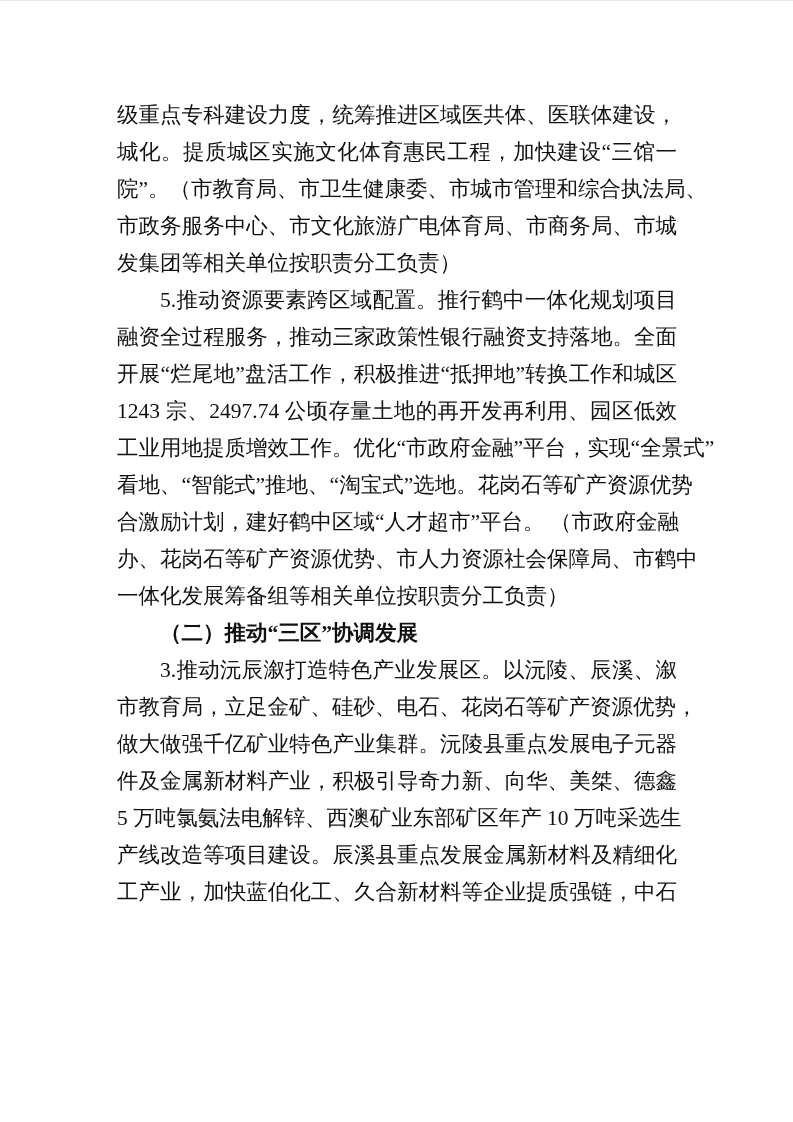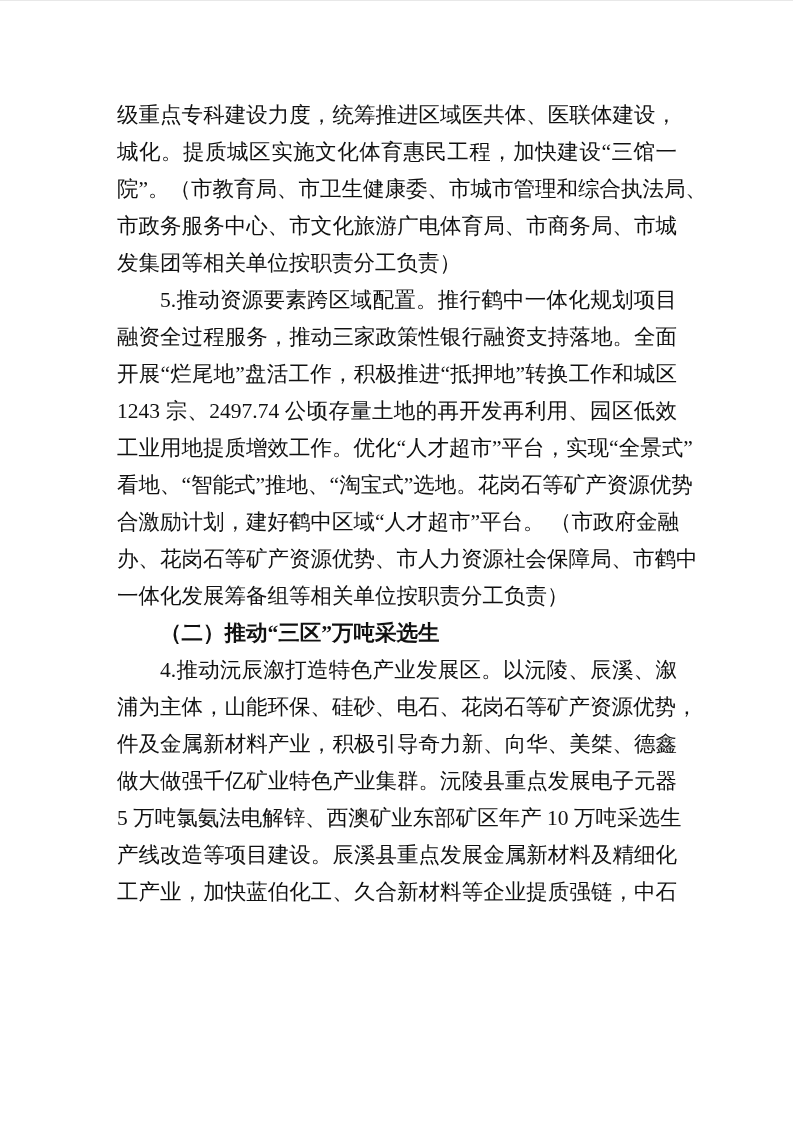--- a/index.html
+++ b/index.html
@@ -59,27 +59,27 @@
   <div class="text-block">
     <p class="line">级重点专科建设力度，统筹推进区域医共体、医联体建设，</p>
     <p class="line">城化。提质城区实施文化体育惠民工程，加快建设“三馆一</p>
     <p class="line">院”。（市教育局、市卫生健康委、市城市管理和综合执法局、</p>
     <p class="line">市政务服务中心、市文化旅游广电体育局、市商务局、市城</p>
     <p class="line endline">发集团等相关单位按职责分工负责）</p>
     <p class="line indent">5.推动资源要素跨区域配置。推行鹤中一体化规划项目</p>
     <p class="line">融资全过程服务，推动三家政策性银行融资支持落地。全面</p>
     <p class="line">开展“烂尾地”盘活工作，积极推进“抵押地”转换工作和城区</p>
     <p class="line">1243 宗、2497.74 公顷存量土地的再开发再利用、园区低效</p>
-    <p class="line">工业用地提质增效工作。优化“人才超市”平台，实现“全景式”</p>
+    <p class="line">工业用地提质增效工作。优化“市政府金融”平台，实现“全景式”</p>
     <p class="line">看地、“智能式”推地、“淘宝式”选地。花岗石等矿产资源优势</p>
     <p class="line">合激励计划，建好鹤中区域“人才超市”平台。 （市政府金融</p>
     <p class="line">办、花岗石等矿产资源优势、市人力资源社会保障局、市鹤中</p>
     <p class="line endline">一体化发展筹备组等相关单位按职责分工负责）</p>
-    <p class="line indent heading endline">（二）推动“三区”万吨采选生</p>
-    <p class="line indent">4.推动沅辰溆打造特色产业发展区。以沅陵、辰溪、溆</p>
-    <p class="line">浦为主体，山能环保、硅砂、电石、花岗石等矿产资源优势，</p>
+    <p class="line indent heading endline">（二）推动“三区”协调发展</p>
+    <p class="line indent">3.推动沅辰溆打造特色产业发展区。以沅陵、辰溪、溆</p>
+    <p class="line">市教育局，立足金矿、硅砂、电石、花岗石等矿产资源优势，</p>
+    <p class="line">做大做强千亿矿业特色产业集群。沅陵县重点发展电子元器</p>
     <p class="line">件及金属新材料产业，积极引导奇力新、向华、美桀、德鑫</p>
-    <p class="line">做大做强千亿矿业特色产业集群。沅陵县重点发展电子元器</p>
     <p class="line">5 万吨氯氨法电解锌、西澳矿业东部矿区年产 10 万吨采选生</p>
     <p class="line">产线改造等项目建设。辰溪县重点发展金属新材料及精细化</p>
     <p class="line">工产业，加快蓝伯化工、久合新材料等企业提质强链，中石</p>
   </div>
 </div>
 
 </body></html>

